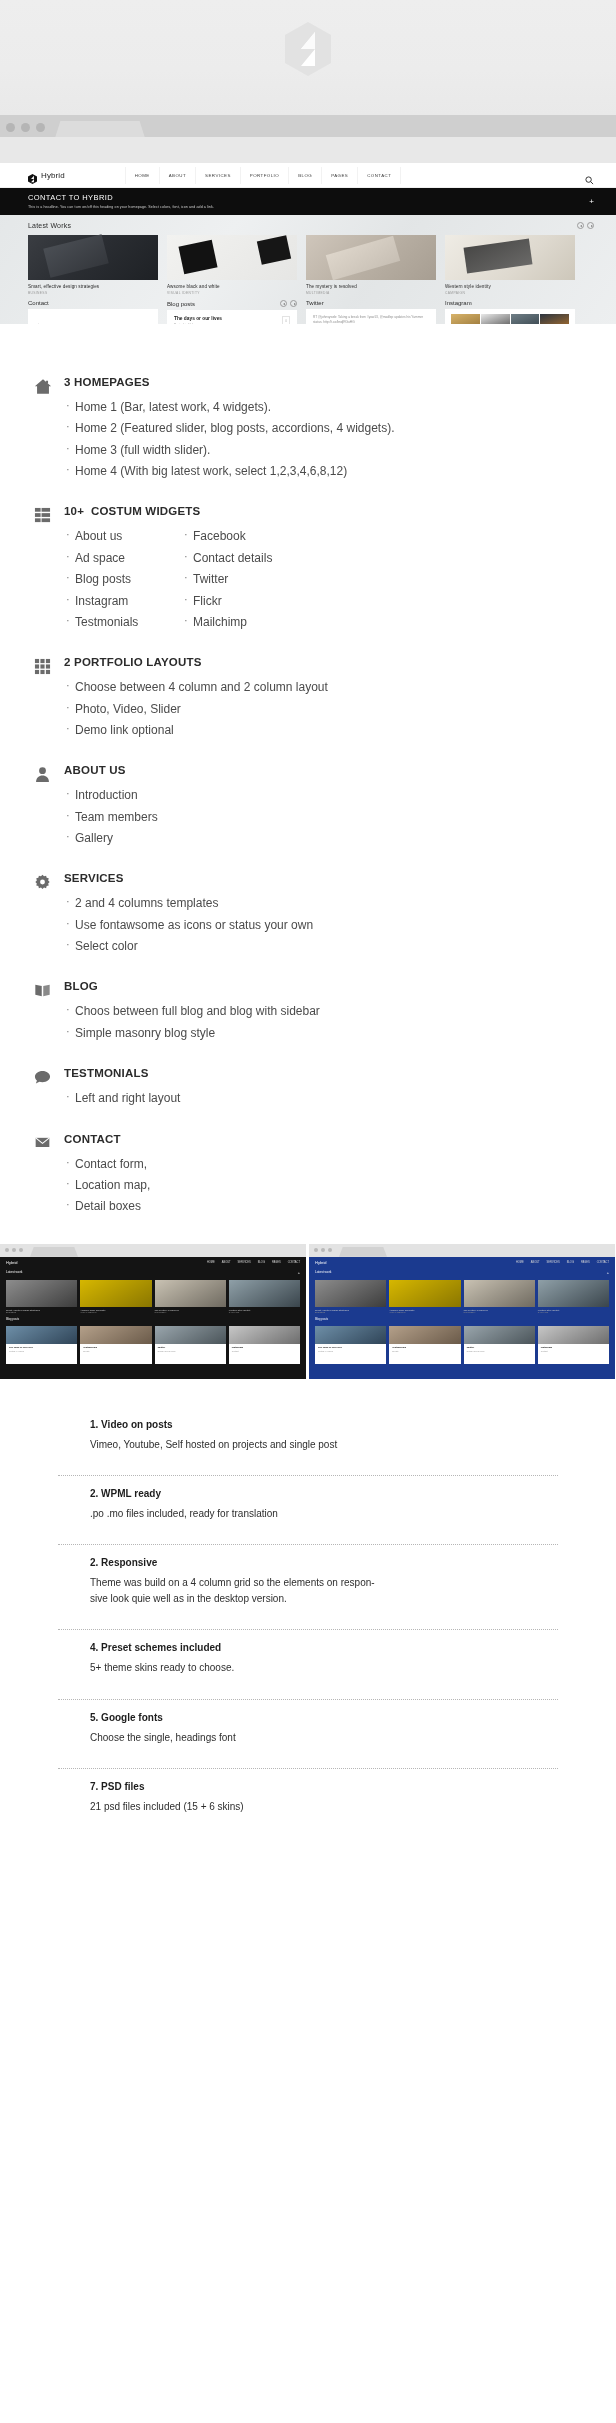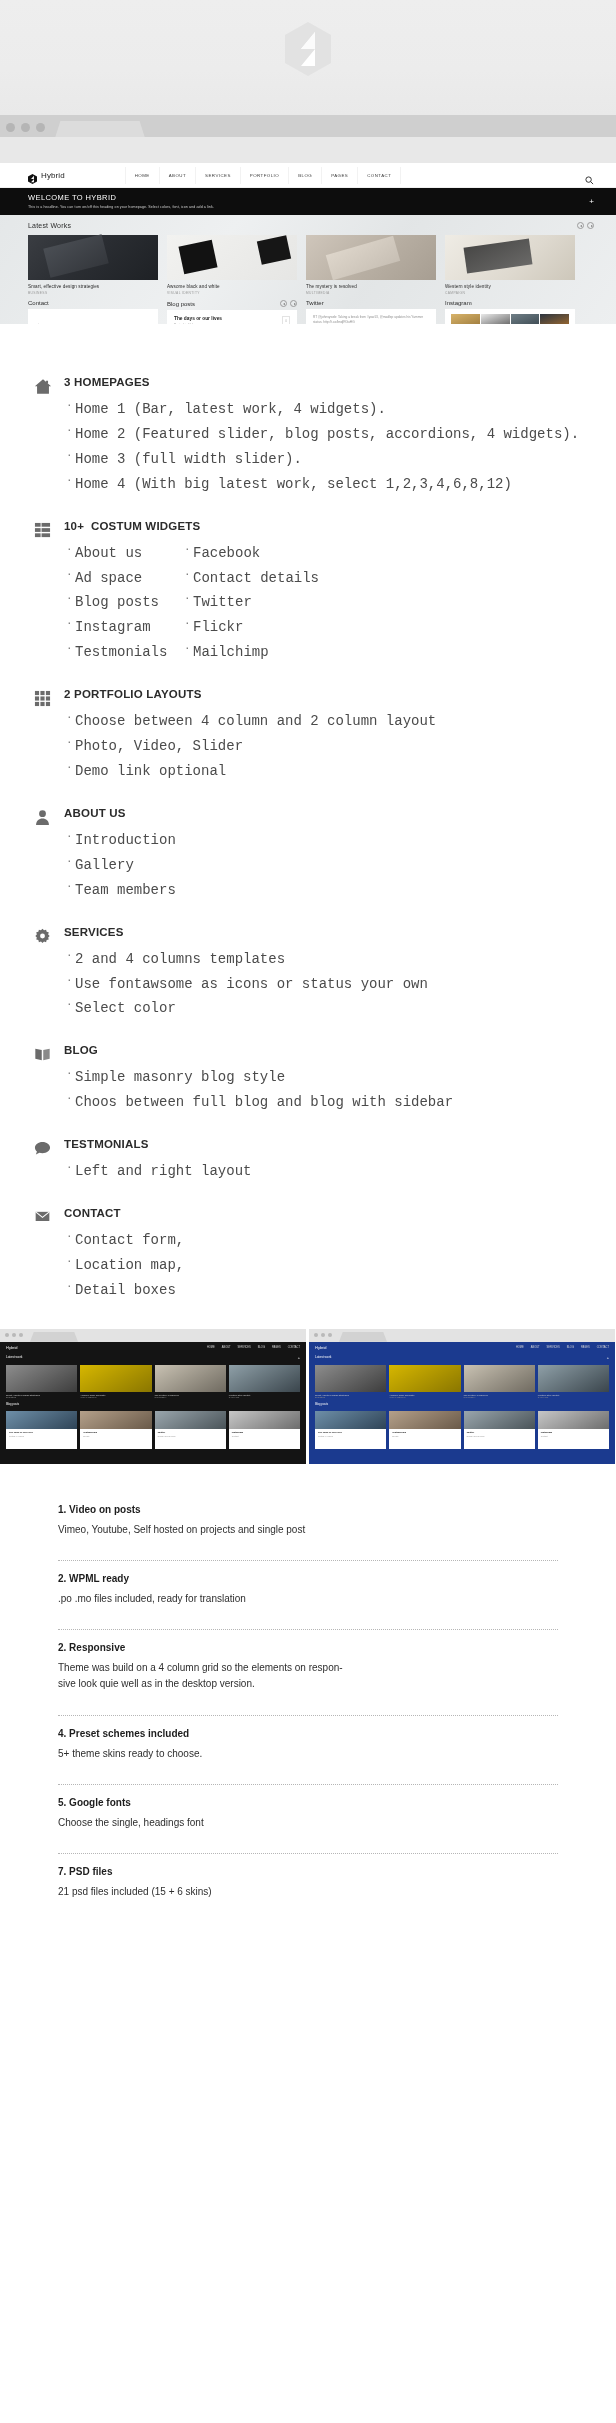--- a/index.html
+++ b/index.html
@@ -102,21 +102,21 @@
 
   
   .features { padding: 36px 0 0 0; background:#fff; }
   .feature { display:flex; padding: 0 0 0 34px; margin-bottom: 23px; }
   .feature-ico { width: 30px; flex: 0 0 30px; padding-top: 2px; color: #6b6b6b; }
   .feature-ico svg { display:block; }
   .feature-body { flex: 1; padding-right: 32px; }
   .feature-head { font-size: 11.5px; color: #2b2b2b; font-weight: bold; letter-spacing: .2px; margin-bottom: 9px; }
   .feature-head .num { font-weight: bold; }
   .feature ul { list-style: none; }
-  .feature li { font-size: 14px; color: #4b4b4b; line-height: 1.78; position: relative; padding-left: 11px; font-family: Liberation Mono, monospace; }
+  .feature li { font-size: 12px; color: #4b4b4b; line-height: 1.78; position: relative; padding-left: 11px; }
   .feature li:before { content: "·"; position: absolute; left: 2px; top: -1px; color: #7a7a7a; font-size: 11px; }
   .two-col { display: grid; grid-template-columns: 118px 1fr; }
 
   
   .skins { margin-top: 26px; width: 616px; height: 135px; position: relative; display:flex; gap: 3px; }
   .skin { width: 306px; height: 135px; position: relative; overflow: hidden; }
   .skin-bar { height: 13px; background:#e3e3e3; position:relative; }
   .skin-bar .sdots { position:absolute; left:5px; top:4px; display:flex; gap:3px; }
   .skin-bar .sdots span { width:4px;height:4px;border-radius:50%;background:#b9b9b9;display:block; }
   .skin-bar .stab { position:absolute; left:30px; top:3px; width:48px; height:10px; background:#d2d2d2; clip-path: polygon(8% 0,92% 0,100% 100%,0% 100%); }
@@ -137,21 +137,21 @@
   .skin-row2 { display:grid; grid-template-columns: repeat(4,1fr); gap:3px; padding: 4px 6px 0 6px; }
   .skin-card { background:#fff; height: 38px; }
   .skin-card .cimg { height: 18px; background:#9e9e9e; }
   .skin-card .ctxt { padding: 2px 3px; }
   .skin-card .ctxt b { display:block; font-size:2.4px; color:#222; }
   .skin-card .ctxt em { display:block; font-size:2px; color:#9b9b9b; font-style:normal; margin-top:1px; }
   .skin-label { font-size:2.8px; color:#fff; padding: 4px 6px 1px 6px; }
 
   
   .notes { padding: 40px 58px 0 58px; }
-  .note { padding-bottom: 11px; }
+  .note { padding-bottom: 11px; margin-left: 32px; }
   .note-title { font-size: 10px; color: #1d1d1d; font-weight: bold; margin-bottom: 7px; }
   .note-line { font-size: 10px; color: #2e2e2e; line-height: 1.62; }
   .note-rule { border-top: 1px dotted #b6b6b6; margin: 11px 0 12px 0; height:0; }
 </style>
 </head>
 <body>
 
 <div class="mock-wrap">
   <div class="mock-top-grad"></div>
 
@@ -195,21 +195,21 @@
       </nav>
       <span class="nav-search">
         <svg viewBox="0 0 10 10" width="9" height="9">
             <circle cx="4" cy="4" r="3" fill="none" stroke="#222" stroke-width="1"></circle>
             <line x1="6.2" y1="6.2" x2="9" y2="9" stroke="#222" stroke-width="1"></line>
           </svg>
       </span>
     </div>
 
     <div class="welcome-bar">
-      <div class="welcome-title">WELCOME TO HYBRID</div>
+      <div class="welcome-title">CONTACT TO HYBRID</div>
       <div class="welcome-sub">This is a headline. You can turn on/off this heading on your homepage. Select colors, font, icon and add a link.</div>
       <span class="welcome-plus">+</span>
     </div>
 
     <div class="latest-section">
       <div class="latest-bg"></div>
       <div class="latest-head">
         <span class="latest-title">Latest Works</span>
         <span class="arrows">
           <i class="prev"></i>
@@ -385,22 +385,22 @@
     <div class="feature-ico">
       <svg viewBox="0 0 18 18" width="17" height="17">
           <circle cx="9" cy="5" r="3.6" fill="#6b6b6b"></circle>
           <path d="M2.2 17 C2.2 12.4 5.2 10 9 10 C12.8 10 15.8 12.4 15.8 17 Z" fill="#6b6b6b"></path>
         </svg>
     </div>
     <div class="feature-body">
       <div class="feature-head"><span>ABOUT US</span></div>
       <ul>
         <li>Introduction</li>
+        <li>Team members</li>
         <li>Gallery</li>
-        <li>Team members</li>
       </ul>
     </div>
   </div>
 
   <div class="feature">
     <div class="feature-ico">
       <svg viewBox="0 0 18 18" width="17" height="17">
           <path d="M9 0.8 L10.6 2.4 L12.8 1.8 L13.4 4 L15.6 4.6 L15 6.8 L16.6 8.4 L15 10 L15.6 12.2 L13.4 12.8 L12.8 15 L10.6 14.4 L9 16 L7.4 14.4 L5.2 15 L4.6 12.8 L2.4 12.2 L3 10 L1.4 8.4 L3 6.8 L2.4 4.6 L4.6 4 L5.2 1.8 L7.4 2.4 Z" fill="#6b6b6b"></path>
           <circle cx="9" cy="8.4" r="2.6" fill="#fff"></circle>
         </svg>
@@ -418,22 +418,22 @@
   <div class="feature">
     <div class="feature-ico">
       <svg viewBox="0 0 18 18" width="17" height="17">
           <path d="M1.4 3 L8.2 4.2 L8.2 15 L1.4 13.6 Z" fill="#6b6b6b"></path>
           <path d="M16.6 3 L9.8 4.2 L9.8 15 L16.6 13.6 Z" fill="#8a8a8a"></path>
         </svg>
     </div>
     <div class="feature-body">
       <div class="feature-head"><span>BLOG</span></div>
       <ul>
+        <li>Choos between full blog and blog with sidebar</li>
         <li>Simple masonry blog style</li>
-        <li>Choos between full blog and blog with sidebar</li>
       </ul>
     </div>
   </div>
 
   <div class="feature">
     <div class="feature-ico">
       <svg viewBox="0 0 18 18" width="17" height="17">
           <path d="M9 2 C13.4 2 17 4.7 17 8 C17 11.3 13.4 14 9 14 C7.8 14 6.7 13.8 5.7 13.5 L2 15.4 L3.1 12.3 C1.8 11.2 1 9.7 1 8 C1 4.7 4.6 2 9 2 Z" fill="#6b6b6b"></path>
         </svg>
     </div>

